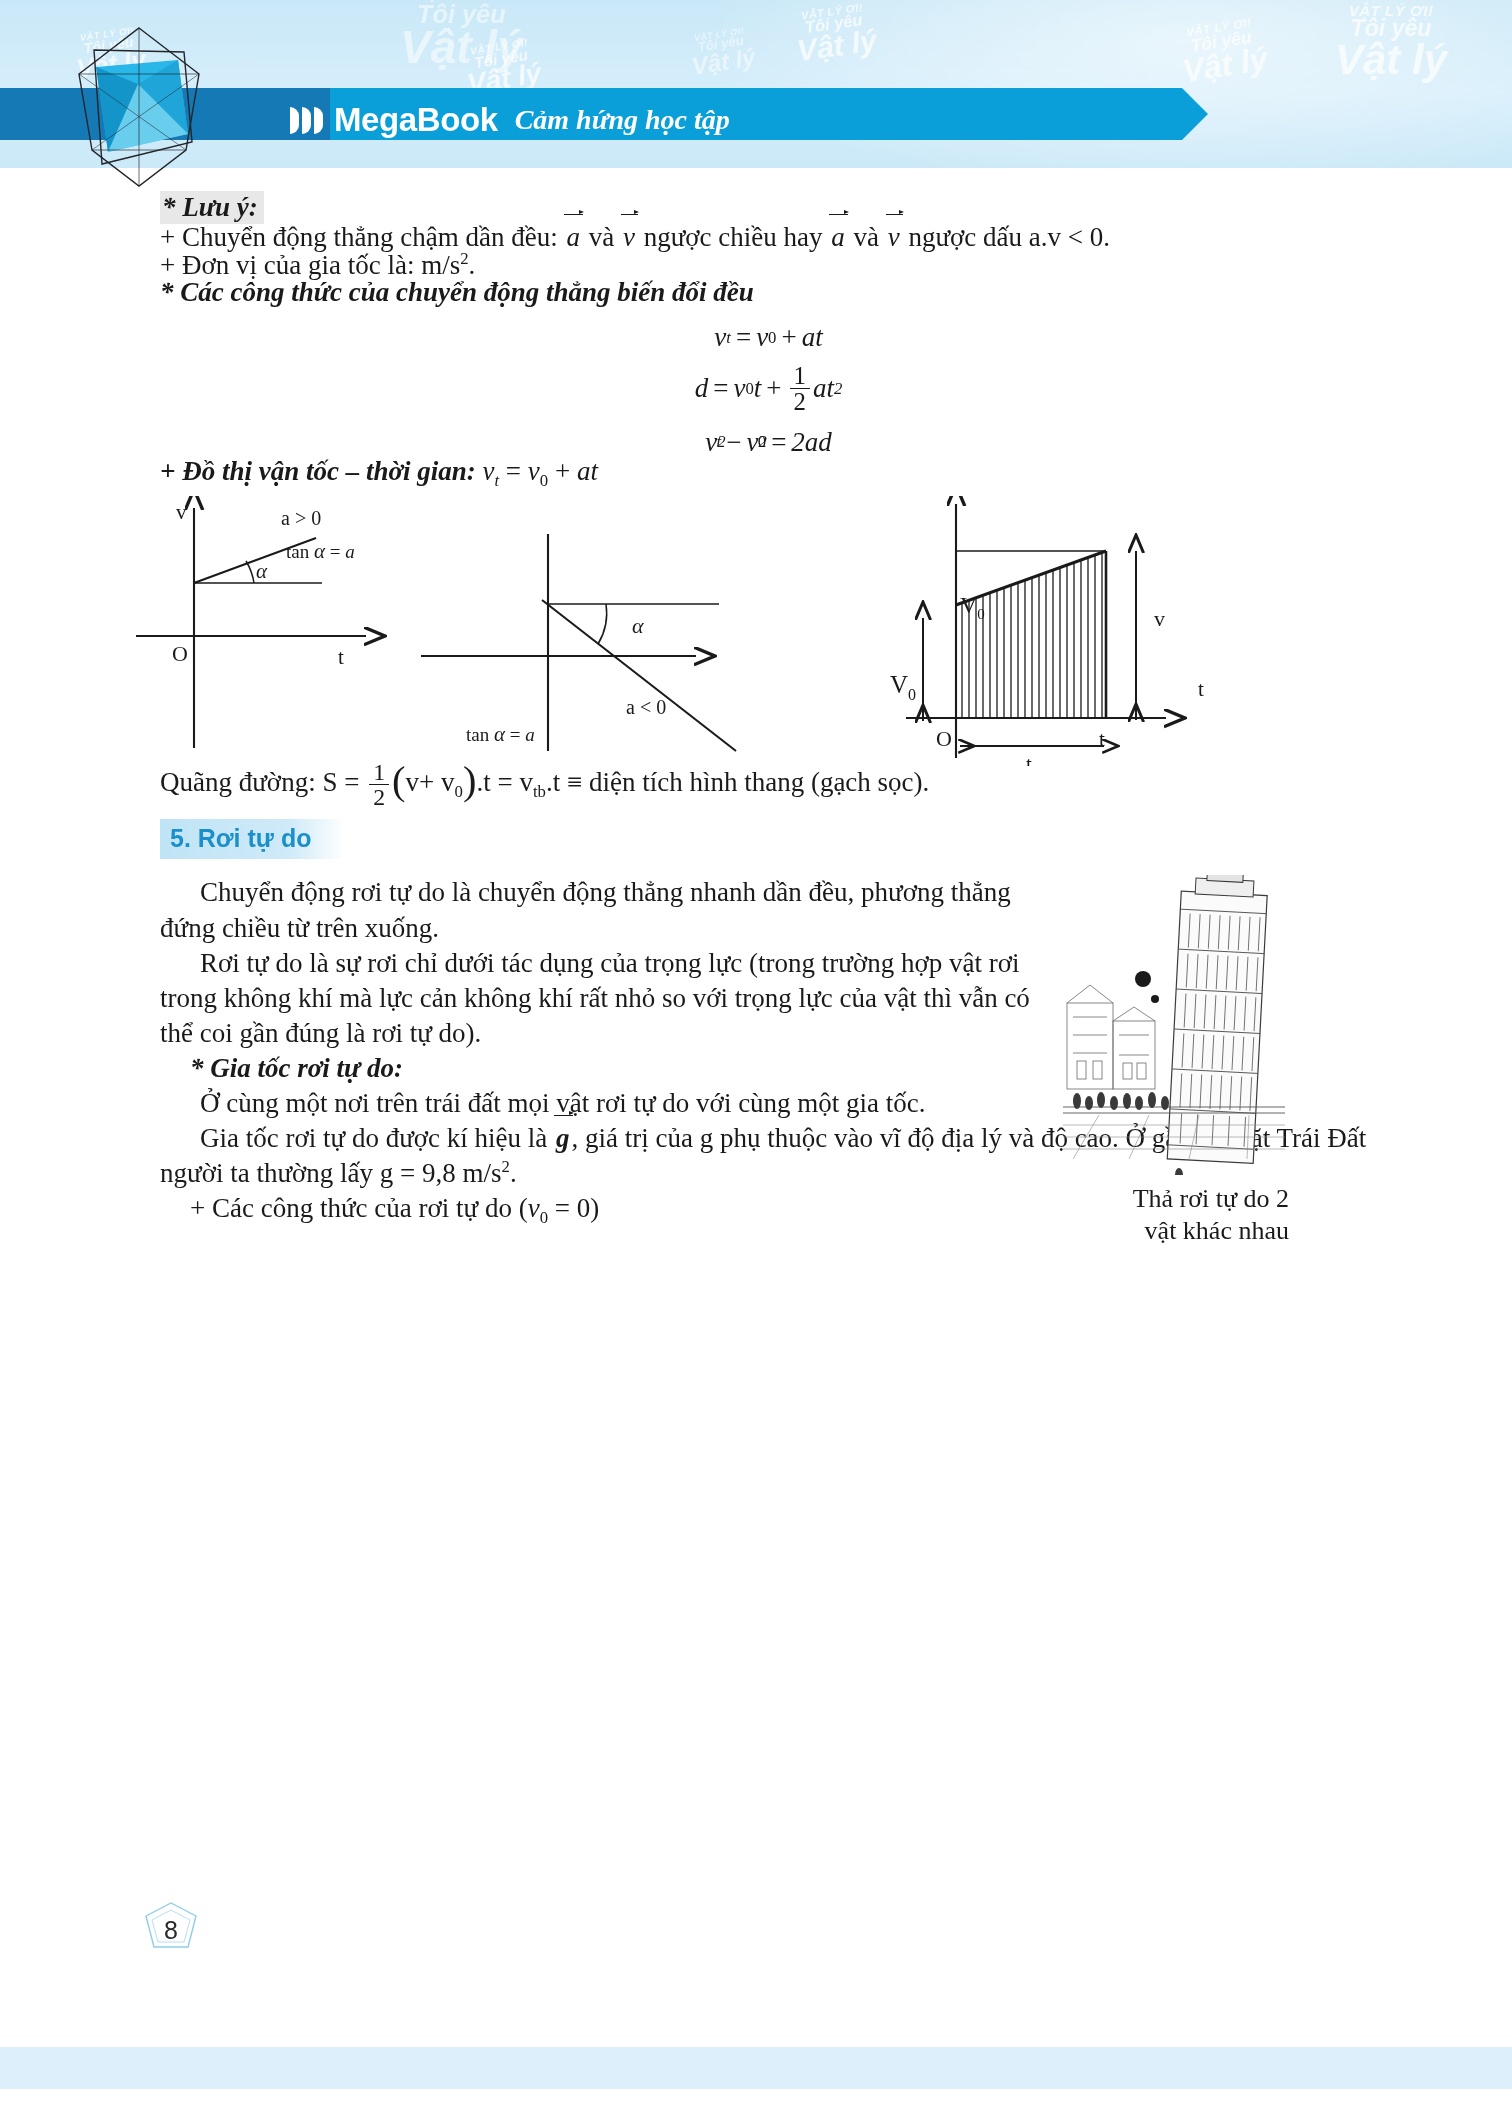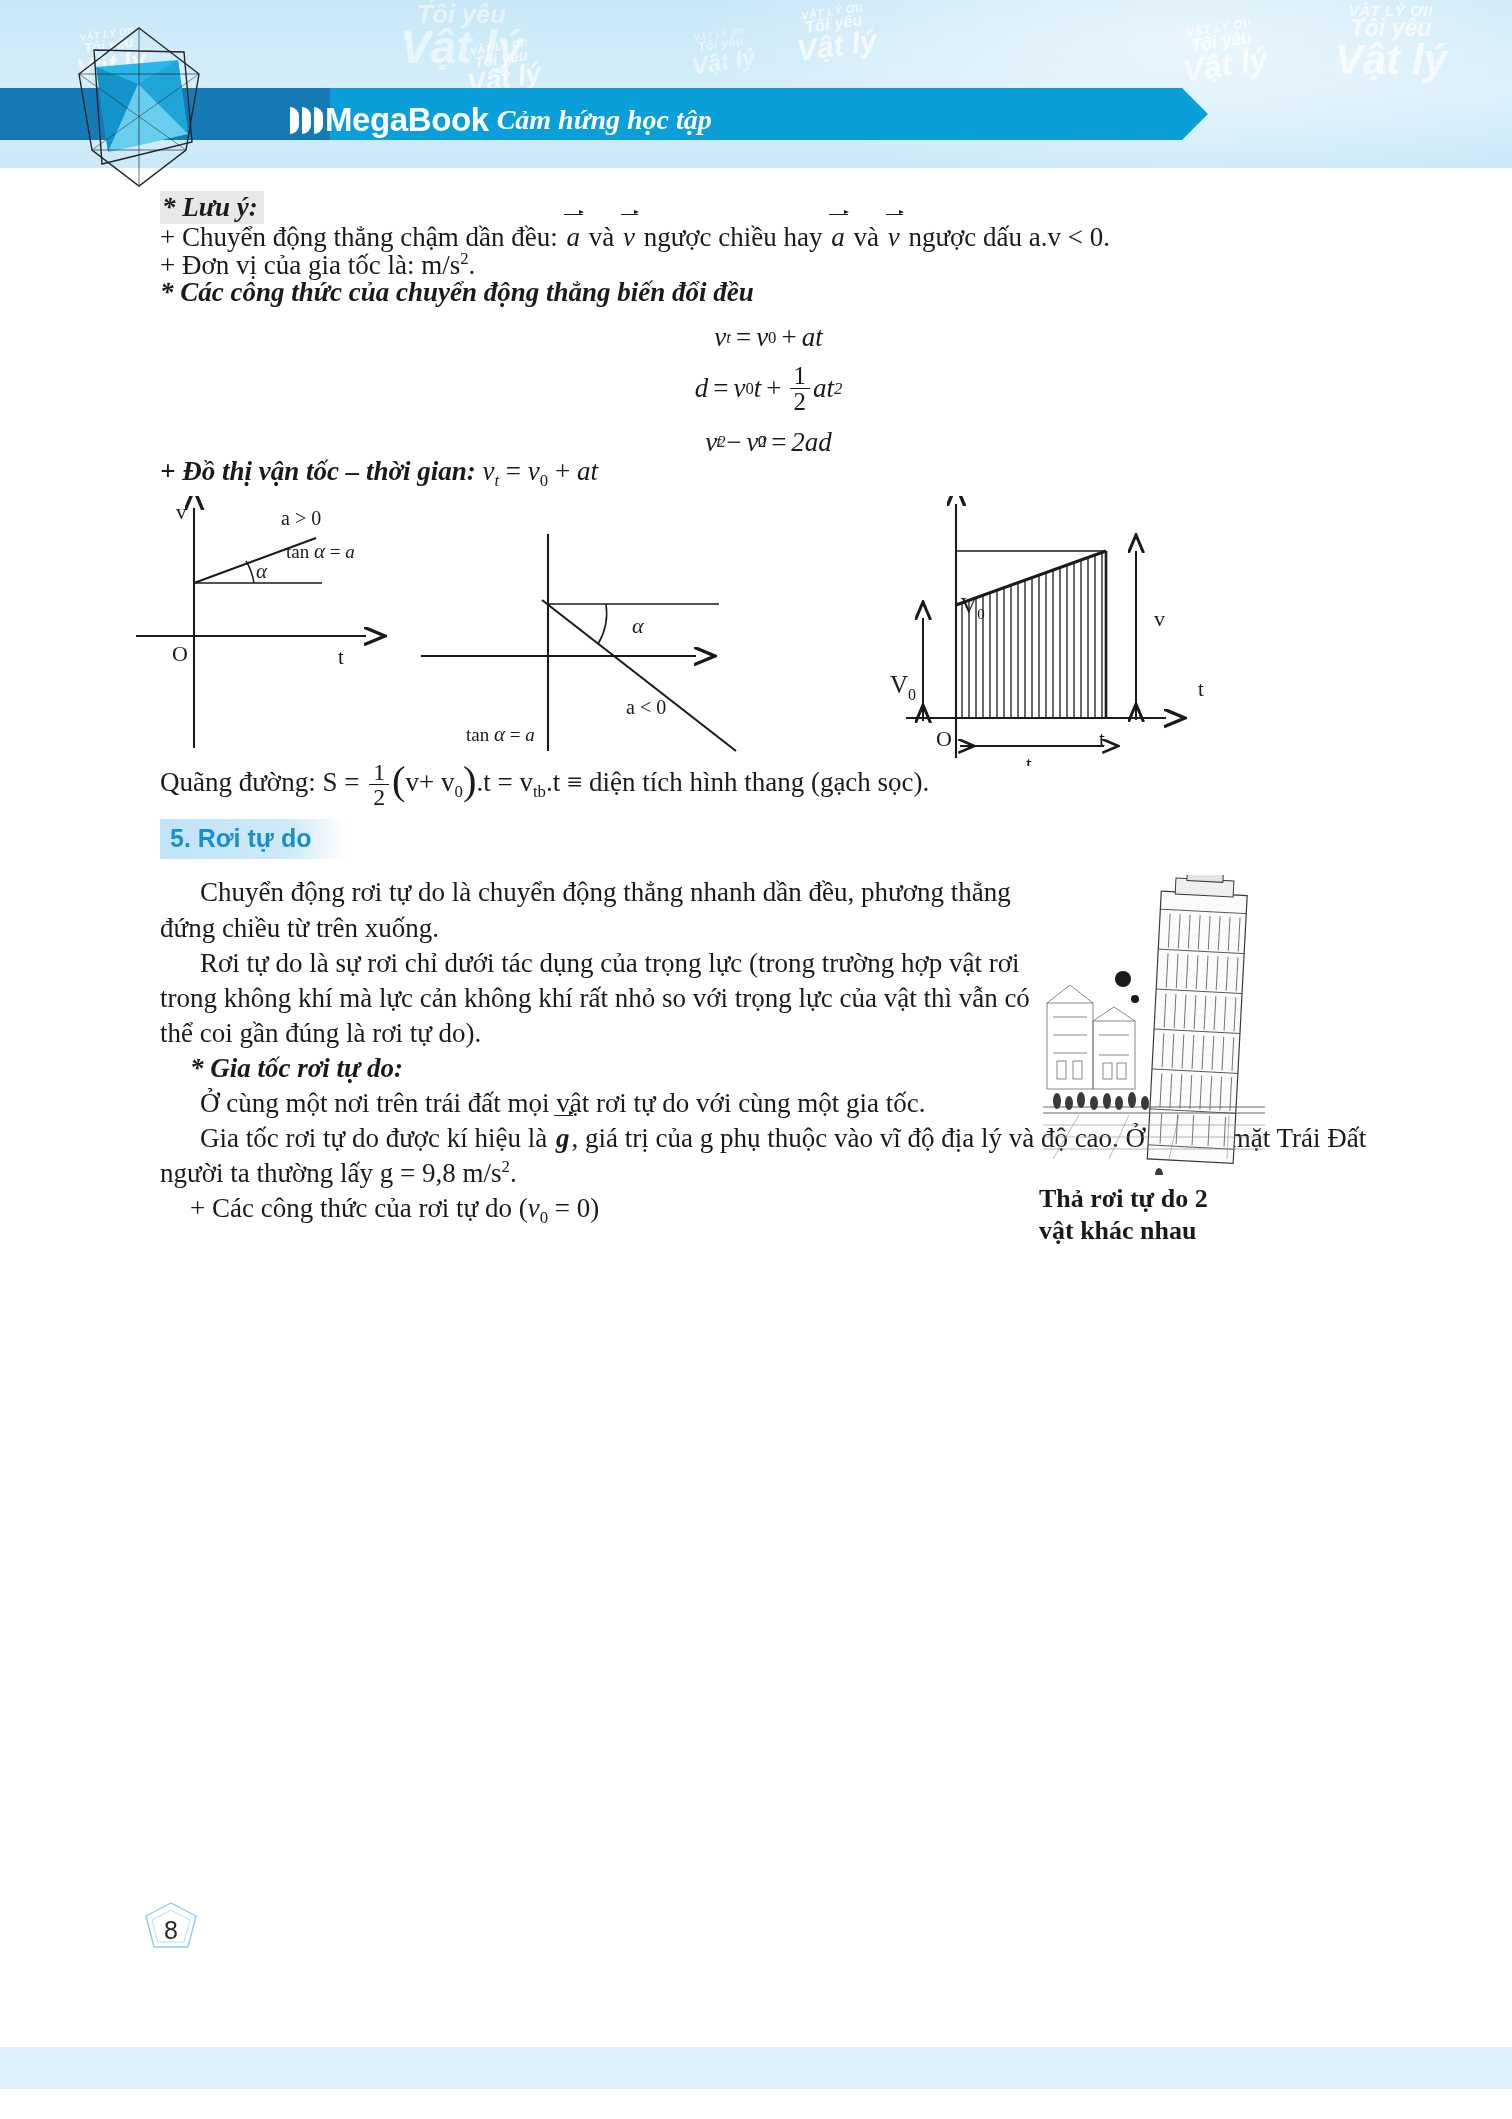--- a/index.html
+++ b/index.html
@@ -58,21 +58,21 @@
     border-left: 26px solid #0a9fd8;
   }
   .ribbon-dark {
     position: absolute; left: 0; top: 88px;
     width: 330px; height: 52px;
     background: #1479b4;
   }
   .brand {
     position: absolute; left: 290px; top: 88px;
     height: 64px;
-    display: flex; align-items: center; 
+    display: flex; align-items: center; gap: 9px;
   }
   .brand-bars {
     display: flex; align-items: center; gap: 3px;
     margin-right: 2px;
   }
   .brand-bars i {
     display: block;
     width: 9px; height: 27px;
     background: #ffffff;
     border-radius: 0 9px 9px 0;
@@ -197,22 +197,21 @@
     text-align: left;
   }
   .indent { text-indent: 40px; }
   .gap { margin-top: 17px; }
 
   
   .tower-wrap {
     position: absolute;
     right: 88px; top: 0px;
     width: 250px;
-    text-align: left;
-    font-weight: bold;
+    text-align: right;
   }
   .tower-cap {
     font-size: 26px;
     line-height: 1.22;
     margin-top: 4px;
   }
 
   
   .pagenum {
     position: absolute; left: 140px; top: 1900px;

